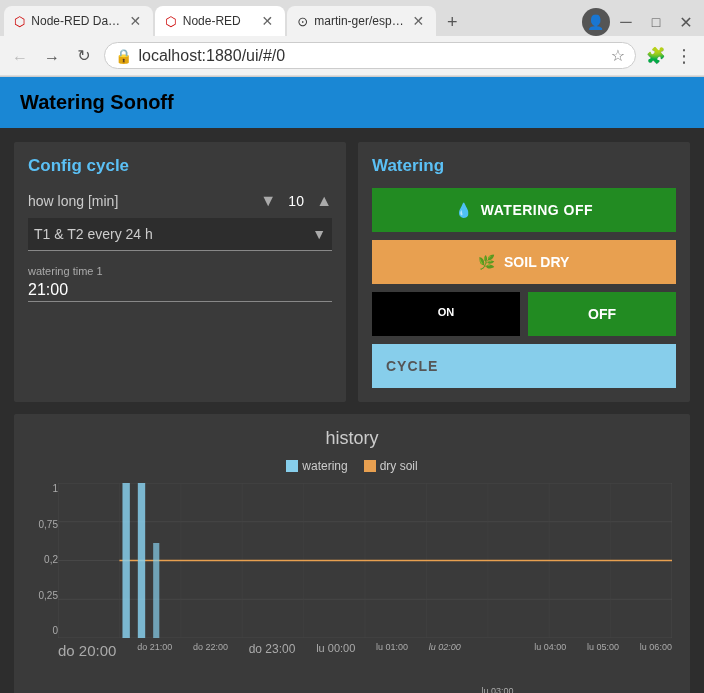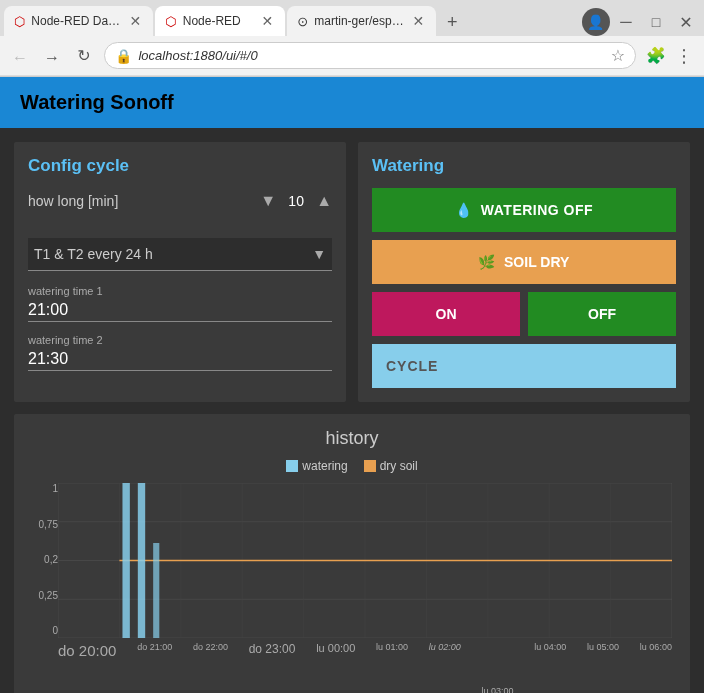--- a/index.html
+++ b/index.html
@@ -83,21 +83,21 @@
       display: flex;
       align-items: center;
       background: #fff;
       border: 1px solid #ccc;
       border-radius: 20px;
       padding: 3px 10px;
       font-size: 13px;
       gap: 6px;
     }
     .address-bar .lock-icon { color: #555; font-size: 14px; }
-    .address-text { color: #333; font-size: 13px; font-style: italic; }
+    .address-text { color: #333; font-size: 16px; }
     .star-icon { color: #777; font-size: 16px; margin-left: auto; }
     .nav-right {
       display: flex; gap: 4px; align-items: center;
     }
     .nav-right-btn {
       width: 24px; height: 24px;
       display: flex; align-items: center; justify-content: center;
       cursor: pointer; color: #555; font-size: 14px;
     }
     .user-icon {
@@ -140,21 +140,21 @@
     }
     .config-title {
       color: #5bc0f5;
       font-size: 17px;
       margin-bottom: 16px;
       font-weight: bold;
     }
     .config-row {
       display: flex;
       align-items: center;
-      margin-bottom: 28px;
+      margin-bottom: 8px;
     }
     .config-label {
       color: #ccc;
       font-size: 14px;
       flex: 1;
     }
     .config-controls {
       display: flex;
       align-items: center;
       gap: 8px;
@@ -181,21 +181,21 @@
       cursor: pointer;
     }
     .dropdown-label {
       color: #ccc;
       font-size: 14px;
       flex: 1;
     }
     .dropdown-arrow { color: #aaa; font-size: 14px; }
 
     .time-input-group {
-      margin-bottom: 12px;
+      margin-bottom: 4px;
     }
     .time-input-label {
       color: #aaa;
       font-size: 11px;
       margin-bottom: 2px;
     }
     .time-input-value {
       color: #fff;
       font-size: 16px;
       border-bottom: 1px solid #888;
@@ -245,26 +245,26 @@
       align-items: center;
       justify-content: center;
       gap: 8px;
     }
     .btn-row {
       display: flex;
       gap: 8px;
       margin-bottom: 8px;
     }
     .btn-on {
-      background: #be185d;
+      background: #000000;
       color: #fff;
       flex: 1;
       padding: 14px;
       text-align: center;
-      font-size: 14px;
+      font-size: 11px;
       font-weight: bold;
       cursor: pointer;
     }
     .btn-off {
       background: #228B22;
       color: #fff;
       flex: 1;
       padding: 14px;
       text-align: center;
       font-size: 14px;
@@ -387,24 +387,20 @@
       <div class="dropdown-row">
         <span class="dropdown-label">T1 &amp; T2 every 24 h</span>
         <span class="dropdown-arrow">▼</span>
       </div>
 
       <div class="time-input-group">
         <div class="time-input-label">watering time 1</div>
         <div class="time-input-value">21:00</div>
       </div>
 
-      <div class="time-input-group">
-        <div class="time-input-label">watering time 2</div>
-        <div class="time-input-value">21:30</div>
-      </div>
     </div>
 
     <div class="watering-panel">
       <div class="watering-title">Watering</div>
 
       <div class="btn-watering-off">
         <span>💧</span>
         <span>WATERING OFF</span>
       </div>
 

